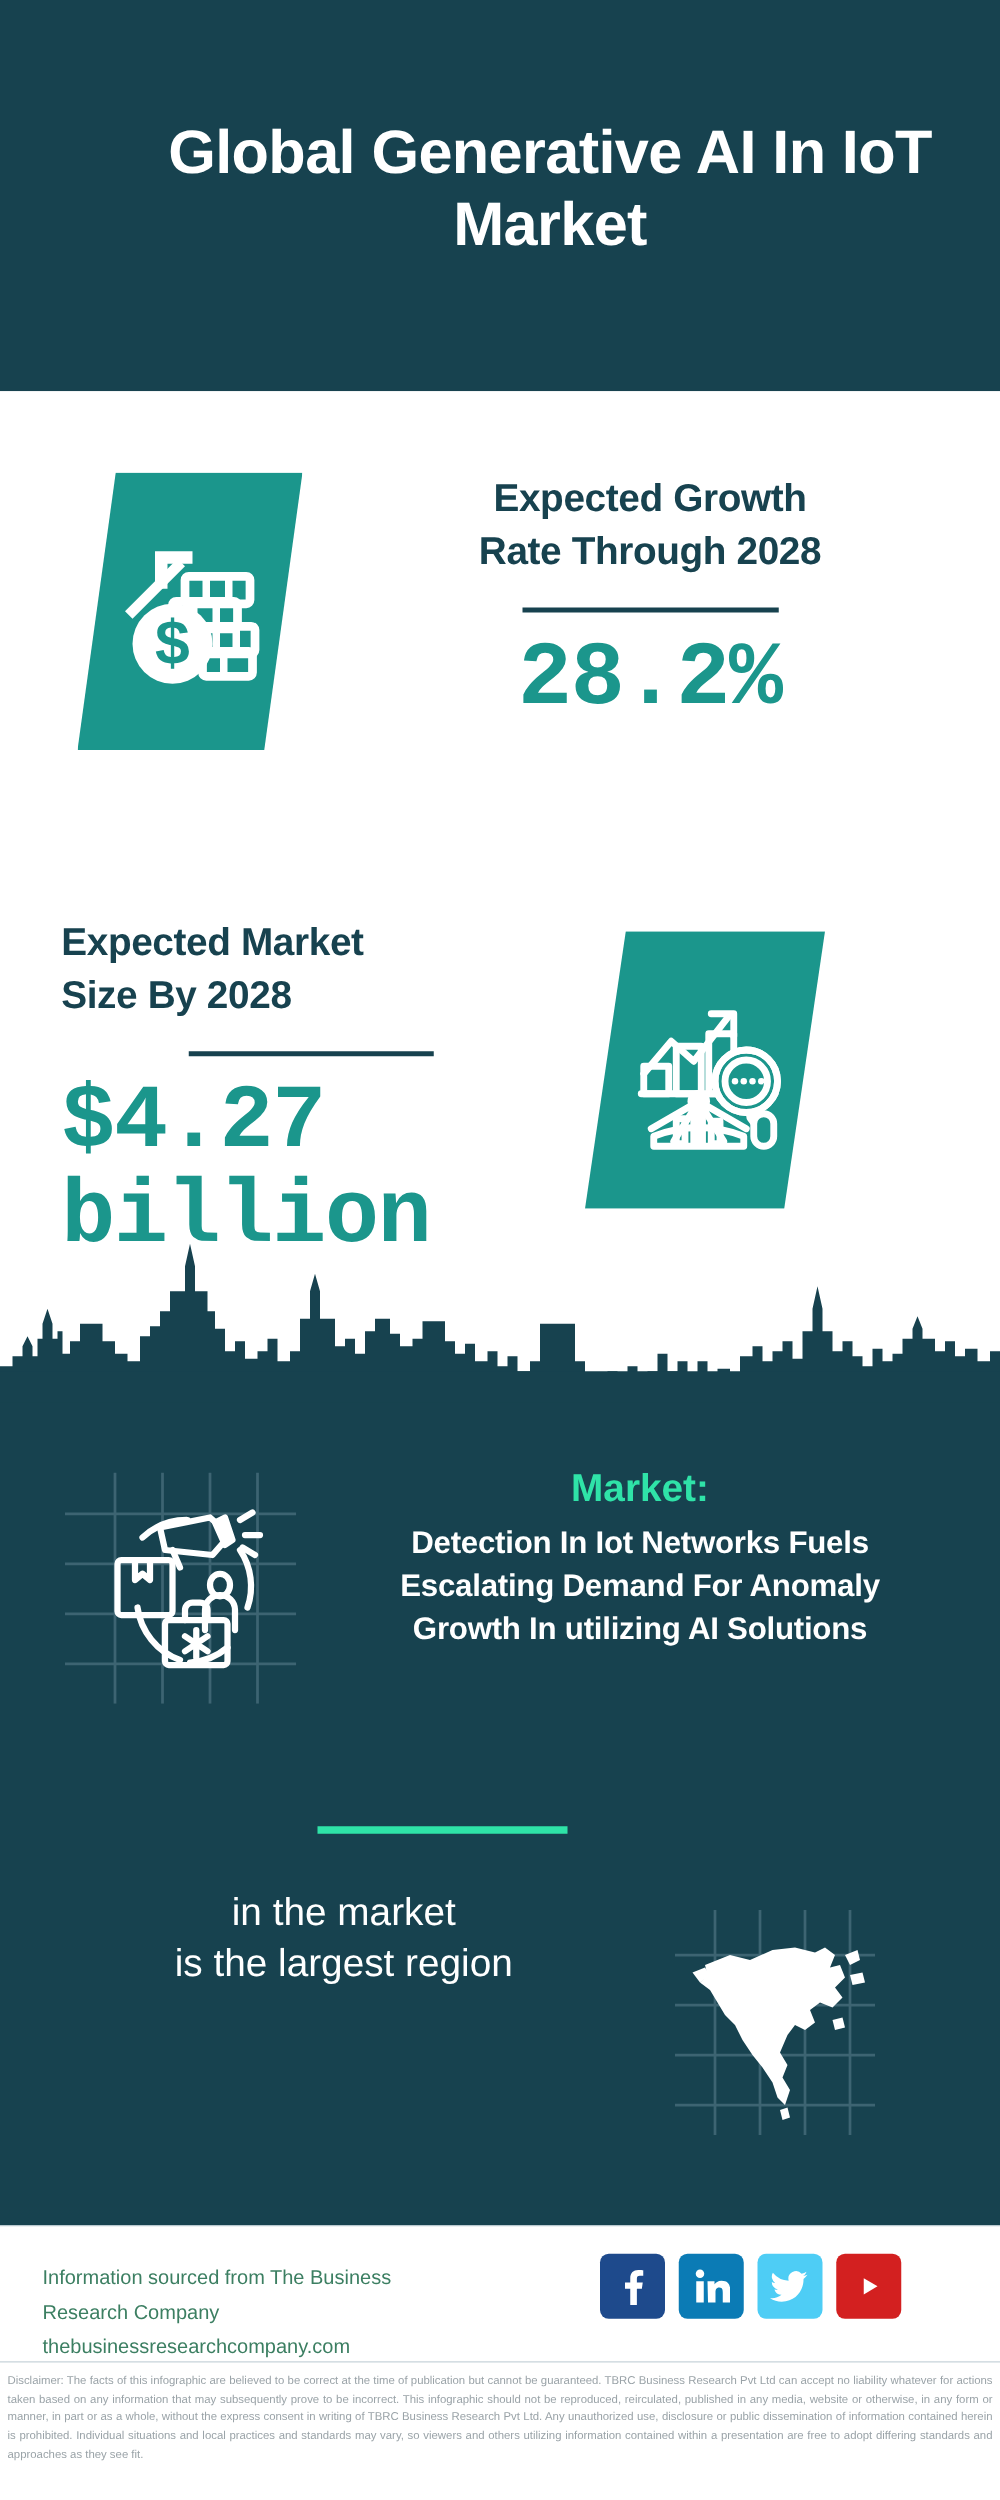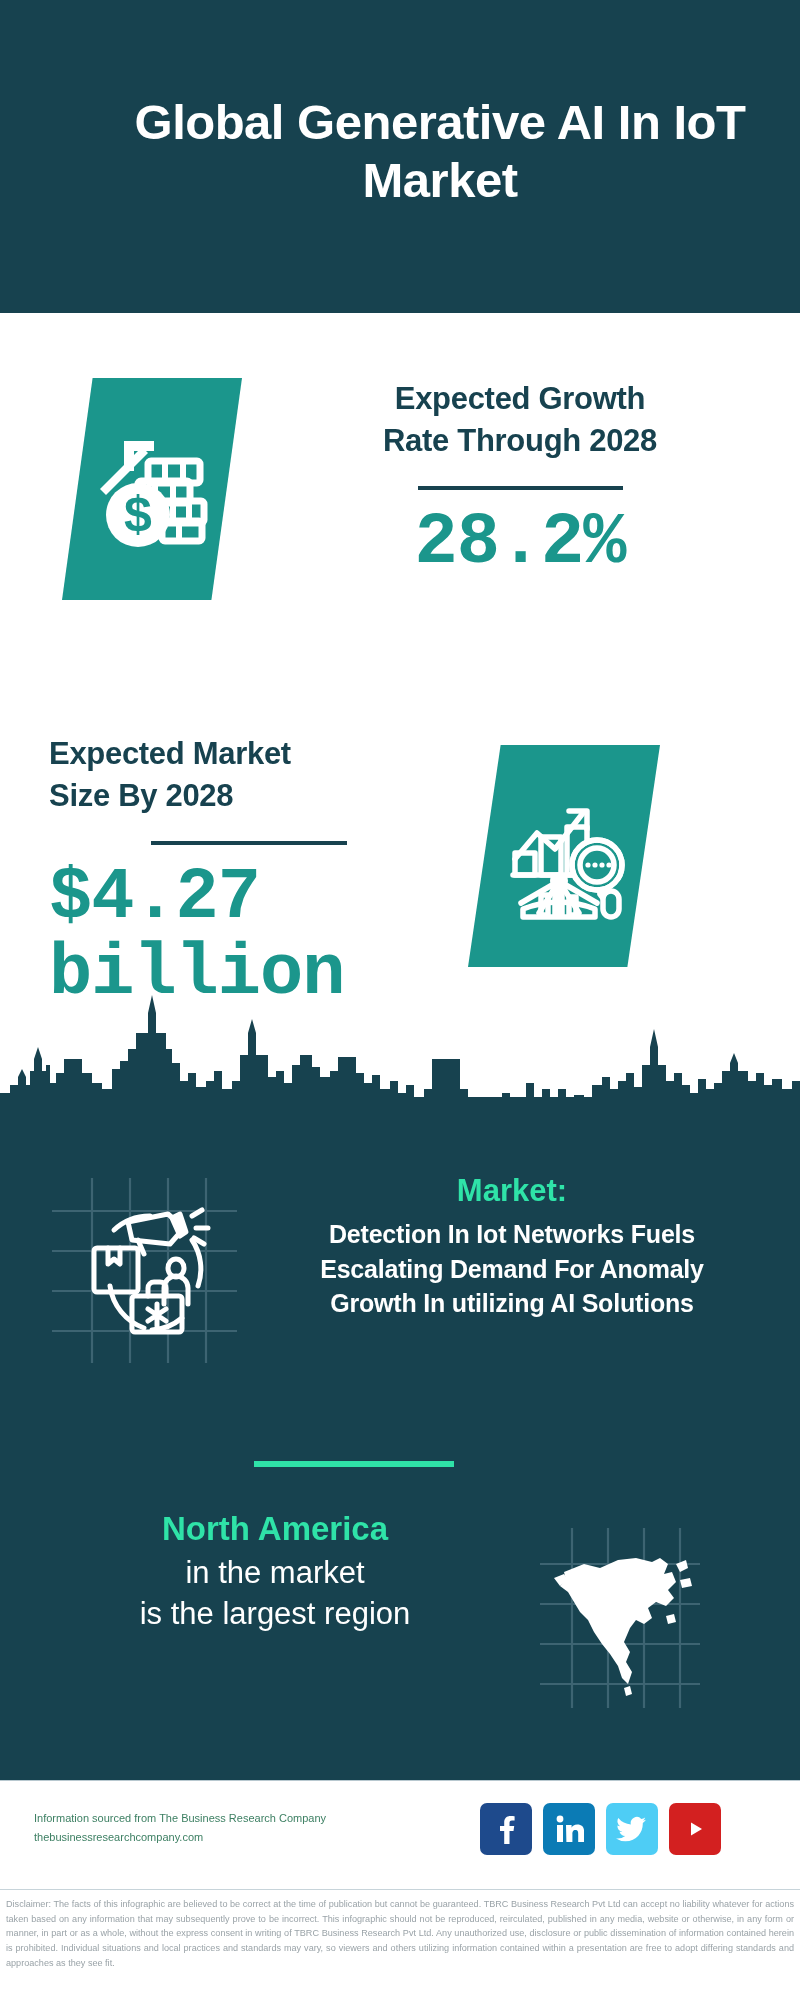--- a/index.html
+++ b/index.html
@@ -126,21 +126,21 @@
   }
 
   
   .footer {
     position:absolute; left:0; top:1780px; width:800px; height:109px;
     background:#ffffff;
     border-top:1px solid #b8c8cf;
   }
   .footer-credit {
     position:absolute; left:34px; top:28px; width:350px;
-    color:#3c7f62; font-size:11px; line-height:1.72;
+    color:#3c7f62; font-size:16px; line-height:1.72;
   }
   .social-row {
     position:absolute; left:480px; top:22px;
     display:flex; gap:11px; align-items:center;
   }
   .social {
     width:52px; height:52px; border-radius:7px;
     display:flex; align-items:center; justify-content:center;
   }
   .fb { background:#1e4a8c; }
@@ -295,21 +295,20 @@
     <div class="driver-body">
       <div>Detection In Iot Networks Fuels</div>
       <div>Escalating Demand For Anomaly</div>
       <div>Growth In utilizing AI Solutions</div>
     </div>
   </div>
 
   <div class="green-rule"></div>
 
   <div class="region-text">
-    <div class="region-name">North America</div>
     <div class="region-sub">
       <div>in the market</div>
       <div>is the largest region</div>
     </div>
   </div>
 
   <div class="region-map-box">
     <svg viewBox="0 0 160 180" aria-hidden="true">
       <g stroke="#3d6472" stroke-width="2.2">
         <line x1="32" y1="0" x2="32" y2="180"></line>

